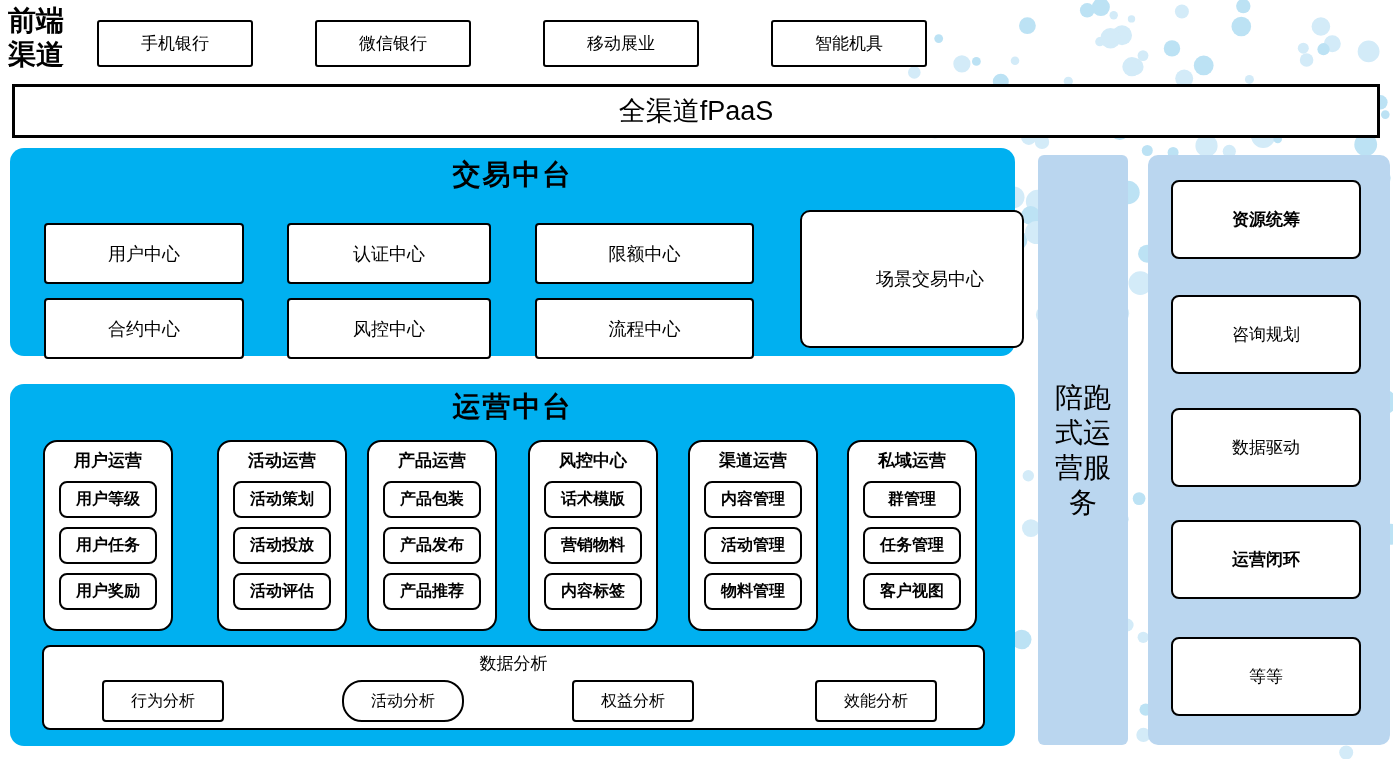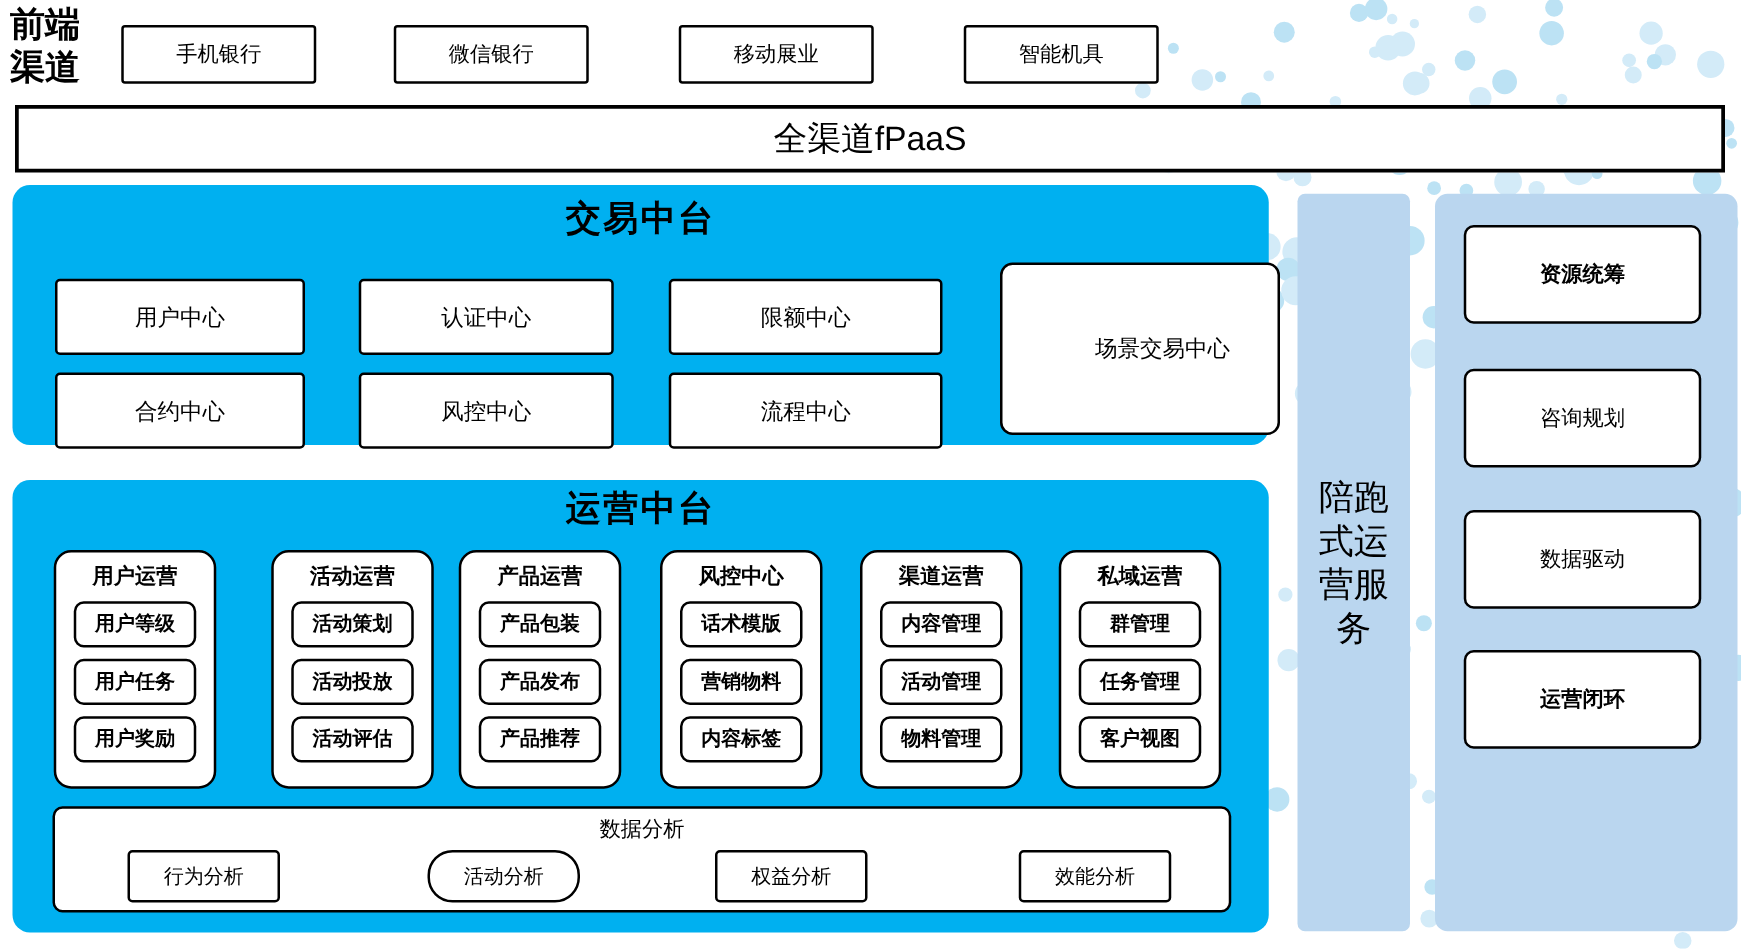--- a/index.html
+++ b/index.html
@@ -355,15 +355,16 @@
   <div class="layer service-band">
     <div class="service-band-text">陪跑式运营服务</div>
   </div>
 
   <div class="layer right-panel">
 
   <div class="right-box bold">资源统筹</div>
       <div class="right-box">咨询规划</div>
       <div class="right-box">数据驱动</div>
       <div class="right-box bold">运营闭环</div>
+      <div class="right-box">等等</div>
     </div>
 
 </div>
 
 </body></html>

